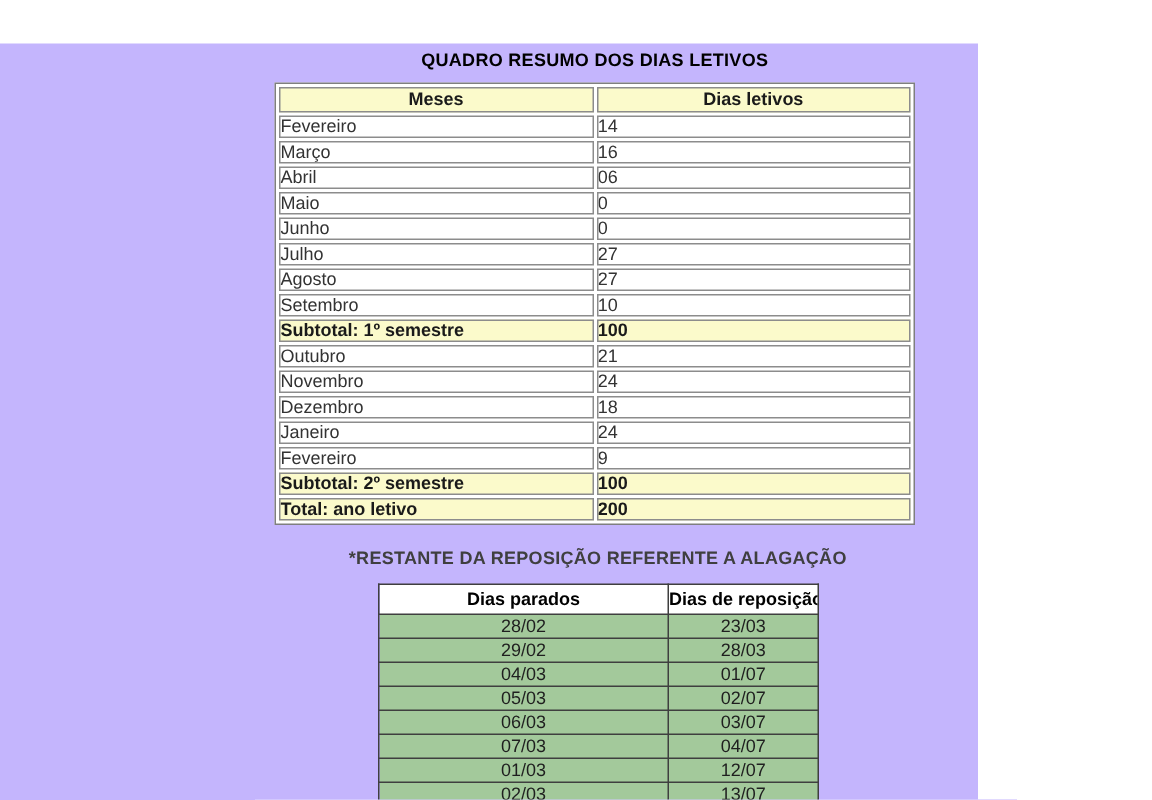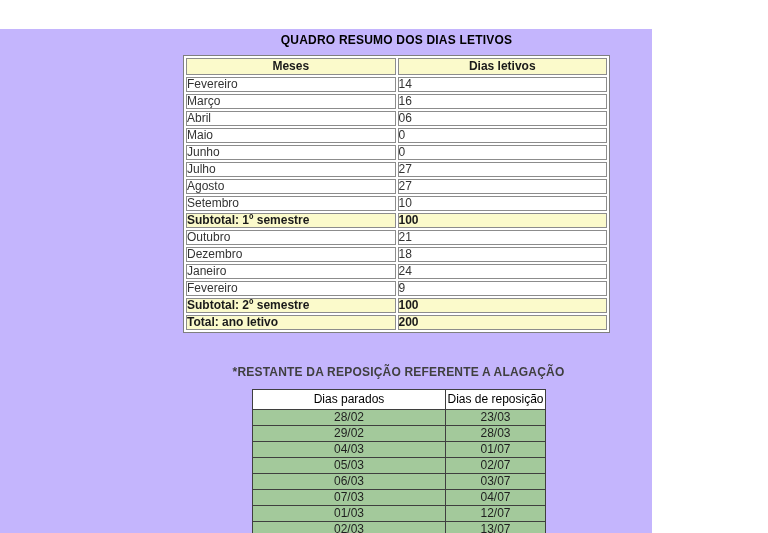--- a/index.html
+++ b/index.html
@@ -50,21 +50,21 @@
   .t2 col.c1{width:193px;}
   .t2 col.c2{width:100px;}
   .t2 th,.t2 td{
     border:1px solid var(--t2-border,#3f3f3f);
     text-align:center;font-size:12px;padding:0;
     overflow:hidden;white-space:nowrap;
   }
   .t2 th{
     height:19px;line-height:19px;
     background:var(--t2-header-bg,#ffffff);
-    font-weight:normal;color:#000000;
+    font-weight:bold;color:#000000;
   }
   .t2 td{
     height:15px;line-height:15px;
     background:var(--t2-green,#a3c99b);
     color:var(--t2-text,#1f1f1f);
   }
 </style>
 </head>
 <body>
 
@@ -112,20 +112,24 @@
           <td>Setembro</td>
           <td>10</td>
         </tr>
         <tr class="subtotal">
           <td>Subtotal: 1º semestre</td>
           <td>100</td>
         </tr>
         <tr class="data">
           <td>Outubro</td>
           <td>21</td>
+        </tr>
+        <tr class="data">
+          <td>Novembro</td>
+          <td>24</td>
         </tr>
         <tr class="data">
           <td>Dezembro</td>
           <td>18</td>
         </tr>
         <tr class="data">
           <td>Janeiro</td>
           <td>24</td>
         </tr>
         <tr class="data">

